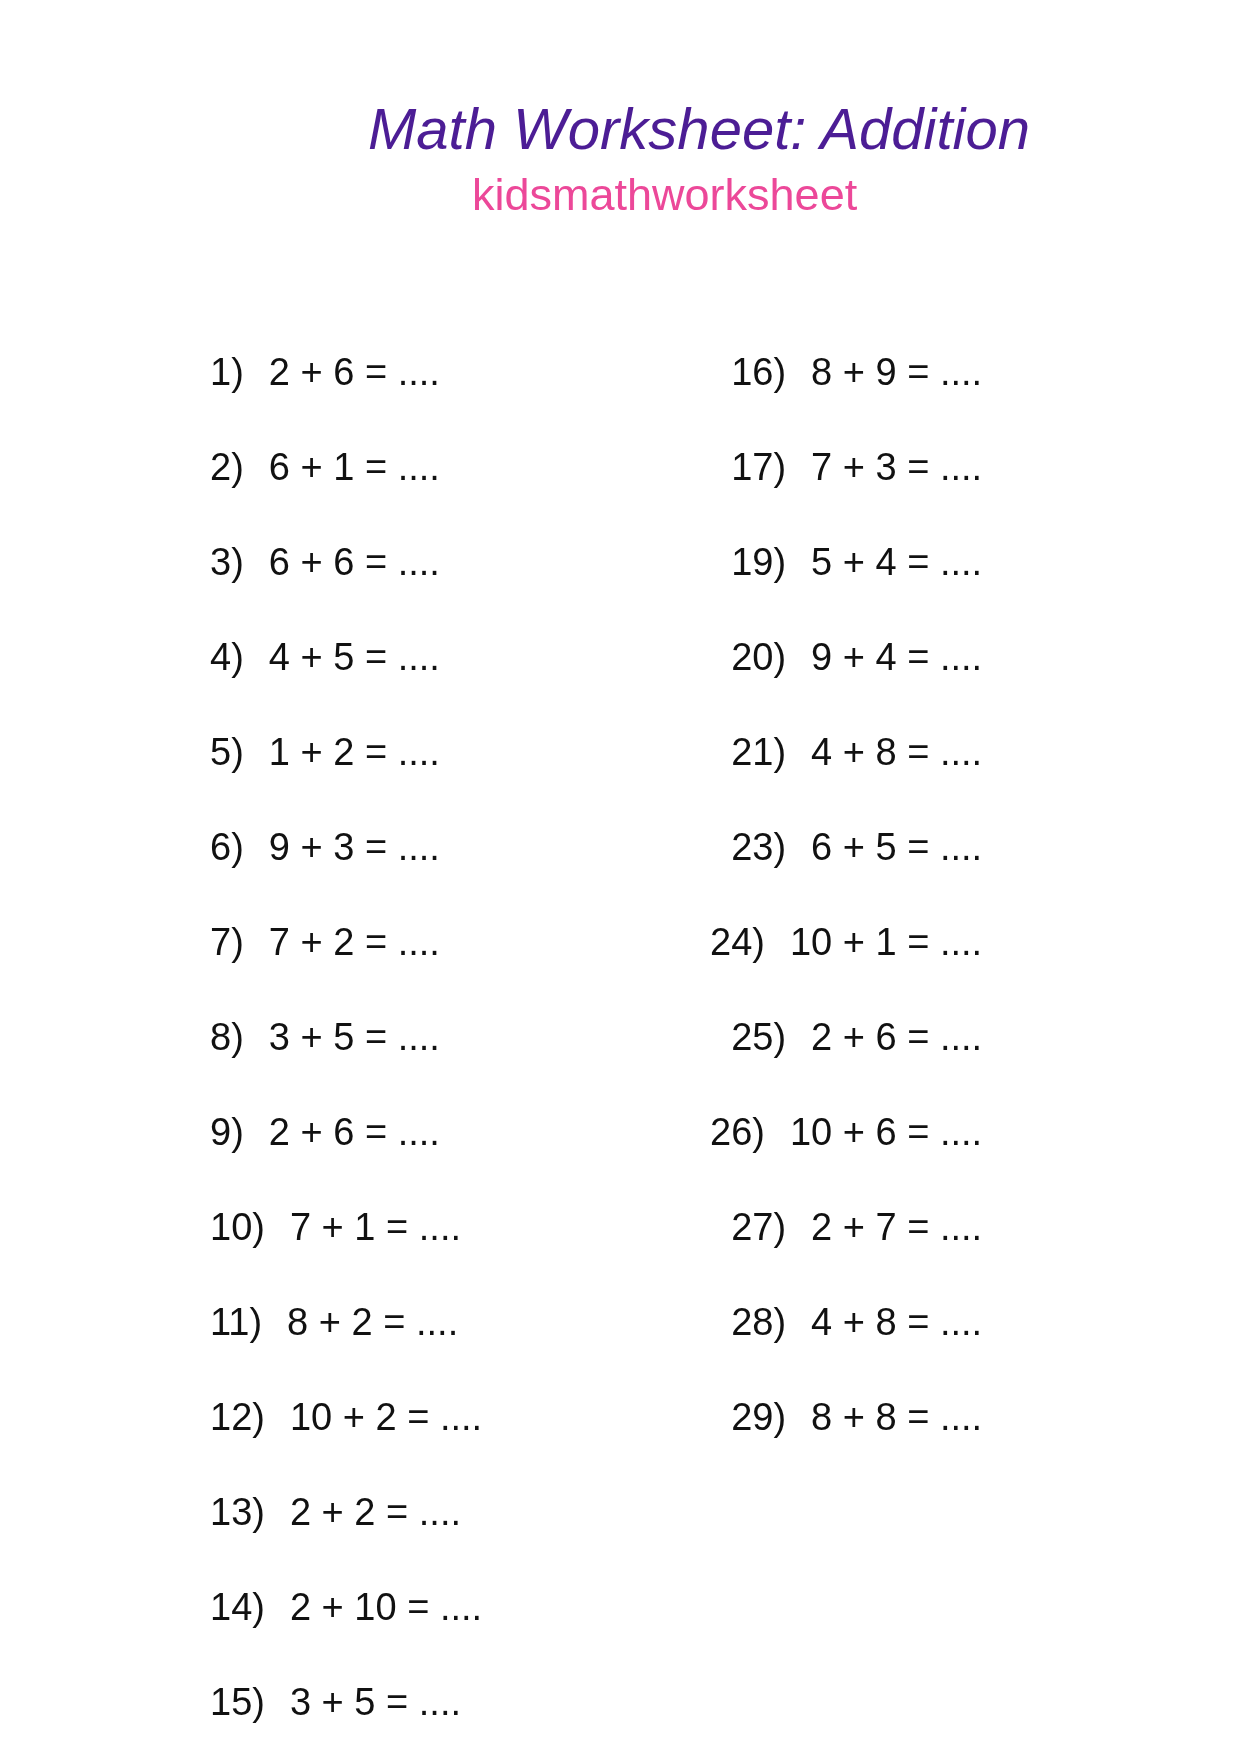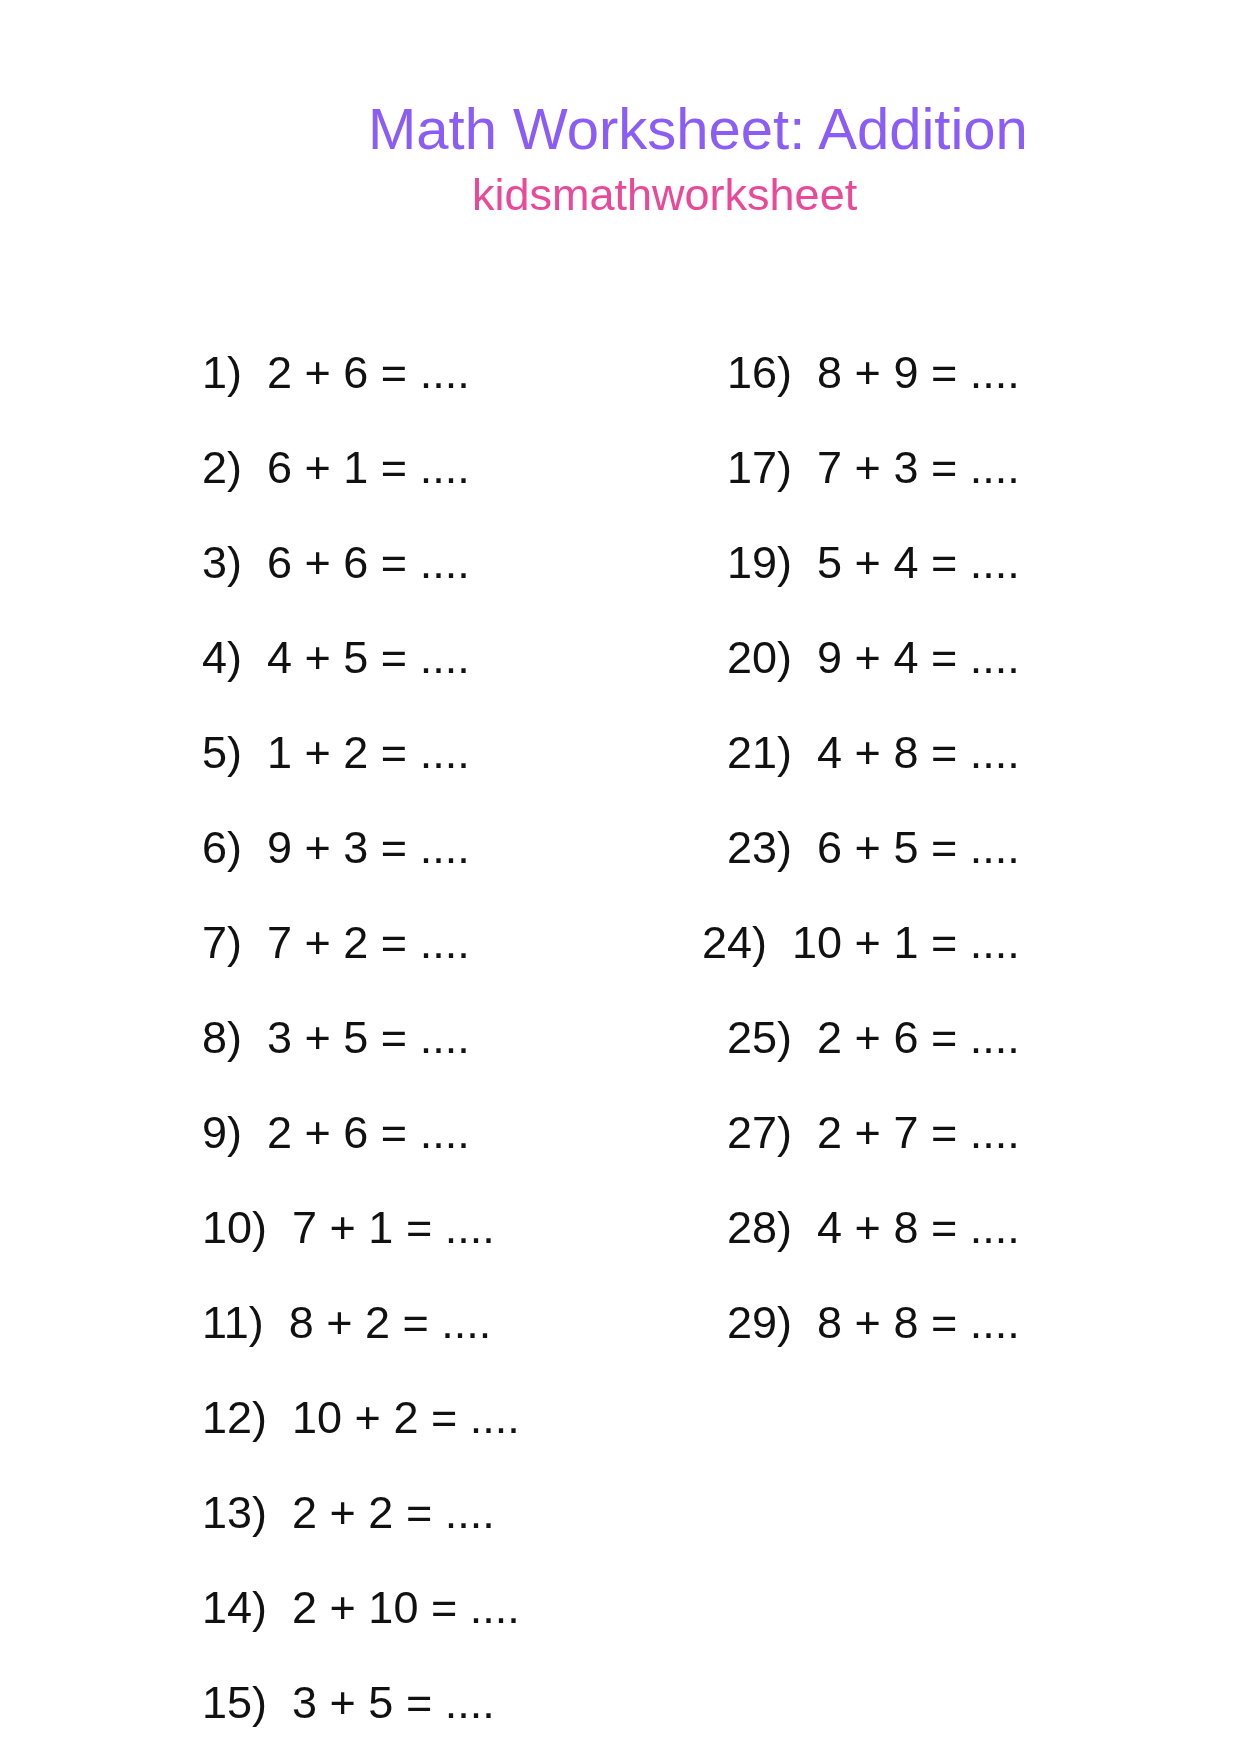--- a/index.html
+++ b/index.html
@@ -15,45 +15,47 @@
     overflow: hidden;
     font-family: "Liberation Sans", sans-serif;
     color: #111111;
   }
   .title {
     position: absolute;
     left: 368px;
     top: 100px;
     font-size: 58px;
     line-height: 1;
-    color: #8b5cf6;
+    color: #4c1d95;
     white-space: nowrap;
     letter-spacing: 0px;
+    font-style: italic;
   }
   .subtitle {
     position: absolute;
     left: 472px;
     top: 172px;
     font-size: 45px;
     line-height: 1;
     color: #ec4899;
     white-space: nowrap;
   }
   .column {
     position: absolute;
     top: 325px;
   }
   .column.left  { left: 202px; }
   .column.right { left: 702px; text-align: right; }
   .problem-row {
     height: 95px;
     line-height: 95px;
-    font-size: 45px;
+    font-size: 38px;
     white-space: nowrap;
     color: #111111;
+    margin-left: 8px;
   }
   .problem-number { display: inline-block; }
   .problem-expression {
     display: inline-block;
     margin-left: 25px;
   }
 </style>
 </head>
 <body>
 
@@ -80,17 +82,18 @@
     </div>
   <div class="column right">
       <div class="problem-row"><span class="problem-number">16)</span><span class="problem-expression">8 + 9 = ....</span></div>
       <div class="problem-row"><span class="problem-number">17)</span><span class="problem-expression">7 + 3 = ....</span></div>
       <div class="problem-row"><span class="problem-number">19)</span><span class="problem-expression">5 + 4 = ....</span></div>
       <div class="problem-row"><span class="problem-number">20)</span><span class="problem-expression">9 + 4 = ....</span></div>
       <div class="problem-row"><span class="problem-number">21)</span><span class="problem-expression">4 + 8 = ....</span></div>
       <div class="problem-row"><span class="problem-number">23)</span><span class="problem-expression">6 + 5 = ....</span></div>
       <div class="problem-row"><span class="problem-number">24)</span><span class="problem-expression">10 + 1 = ....</span></div>
       <div class="problem-row"><span class="problem-number">25)</span><span class="problem-expression">2 + 6 = ....</span></div>
+      <div class="problem-row"><span class="problem-number">26)</span><span class="problem-expression">10 + 6 = ....</span></div>
       <div class="problem-row"><span class="problem-number">27)</span><span class="problem-expression">2 + 7 = ....</span></div>
       <div class="problem-row"><span class="problem-number">28)</span><span class="problem-expression">4 + 8 = ....</span></div>
       <div class="problem-row"><span class="problem-number">29)</span><span class="problem-expression">8 + 8 = ....</span></div>
     </div>
 </div>
 
 </body></html>

